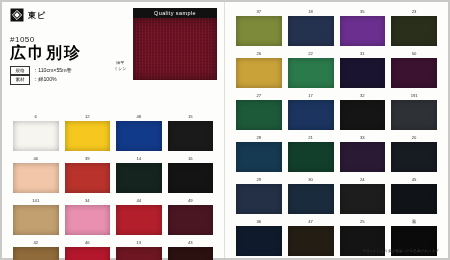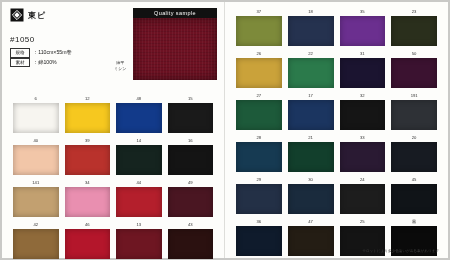--- a/index.html
+++ b/index.html
@@ -119,20 +119,21 @@
         <svg width="14" height="14" viewBox="0 0 14 14">
           <rect x="0.5" y="0.5" width="13" height="13" fill="#111"></rect>
           <polygon points="7,2.4 11.6,7 7,11.6 2.4,7" fill="none" stroke="#fff" stroke-width="1"></polygon>
           <polygon points="7,4.3 9.7,7 7,9.7 4.3,7" fill="#fff"></polygon>
         </svg>
       </span>
       <span class="brand-name">東ピ</span>
     </div>
 
     <div class="code">#1050</div>
+    <div class="title">広巾別珍</div>
 
     <div class="spec">
       <div>
         <span class="lbl">規格</span><span>：110cm×55m巻</span>
       </div>
       <div>
         <span class="lbl">素材</span><span>：綿100%</span>
       </div>
     </div>
 

